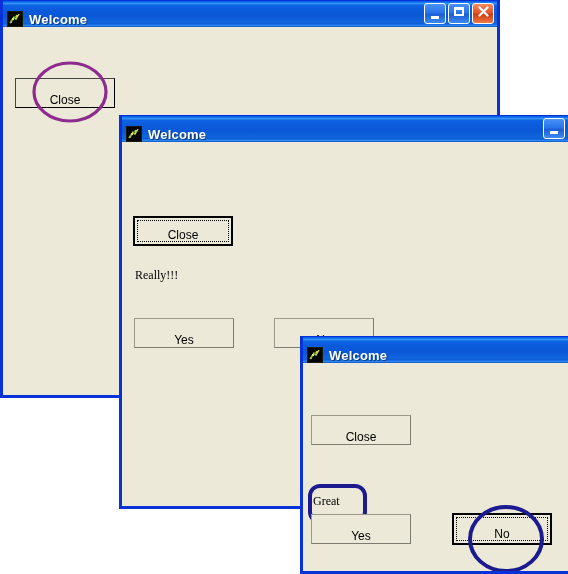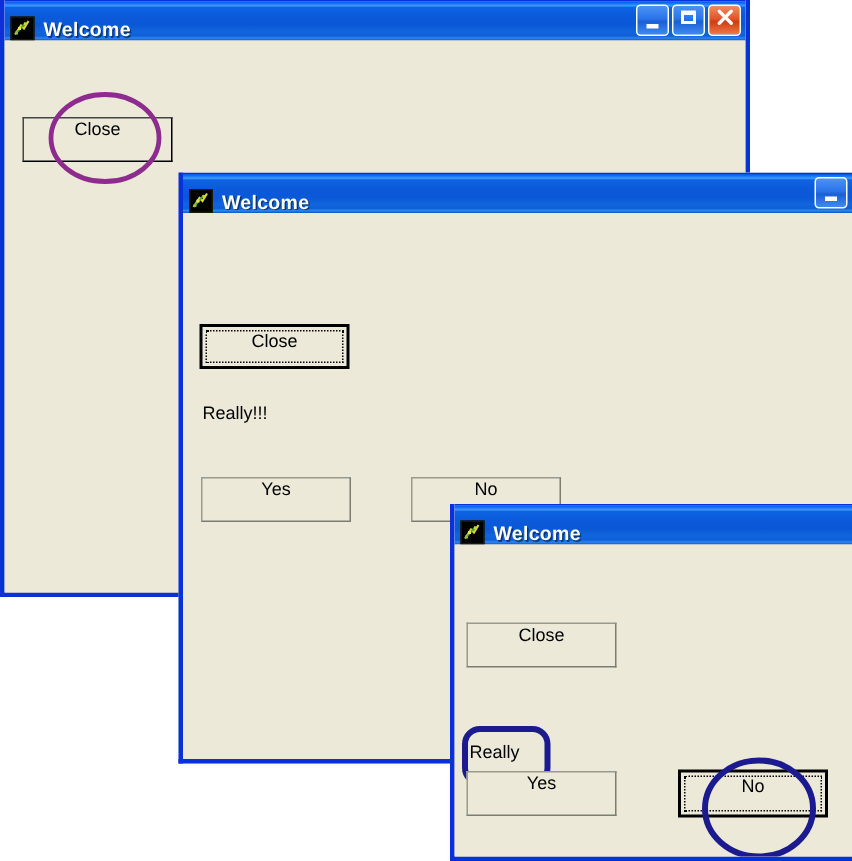--- a/index.html
+++ b/index.html
@@ -124,21 +124,21 @@
     position: absolute;
     box-sizing: border-box;
     background: #ece9d8;
     border: 1px solid #9a9a8c;
     border-right-color: #7c7c70;
     border-bottom-color: #7c7c70;
     color: #000000;
     font-family: "Liberation Sans", sans-serif;
     font-size: 12px;
     display: flex;
-    align-items: flex-start;
+    align-items: flex-end;
     justify-content: center;
     user-select: none;
   }
   
   .tk-button.flat-dark {
     border: 1px solid #000000;
     border-top-color: #454545;
     border-left-color: #454545;
   }
   
@@ -147,21 +147,21 @@
     padding: 2px;
   }
   .tk-button.focused .focus-ring {
     position: absolute;
     left: 2px; top: 2px; right: 2px; bottom: 2px;
     border: 1px dotted #000000;
     pointer-events: none;
   }
   .tk-label {
     position: absolute;
-    font-family: Liberation Sans, sans-serif;
+    font-family: Liberation Serif, serif;
     font-size: 12px;
     color: #000000;
     white-space: nowrap;
     user-select: none;
   }
 
   
   .annot {
     position: absolute;
     pointer-events: none;
@@ -260,21 +260,21 @@
         <rect x="2" y="9" width="2" height="2" fill="#8fbf3a"></rect>
       </svg>
     </span>
     <span class="title-text">Welcome</span>
   </div>
   <div class="client">
     <div class="tk-button" style="left:8px; top:52px; width:100px; height:30px;">
       <span>Close</span>
     </div>
 
-    <span class="tk-label" style="left:10px; top:131px;">Really</span>
+    <span class="tk-label" style="left:10px; top:131px;">Great</span>
     <span class="annot" style="left:4px; top:120px;">
       <svg width="62" height="42" viewBox="0 0 62 42">
         <rect x="3" y="3" width="55" height="36" rx="10" ry="10" fill="none" stroke="#1b1b8f" stroke-width="4"></rect>
       </svg>
     </span>
 
     <div class="tk-button" style="left:8px; top:151px; width:100px; height:30px;">
       <span>Yes</span>
     </div>
 

